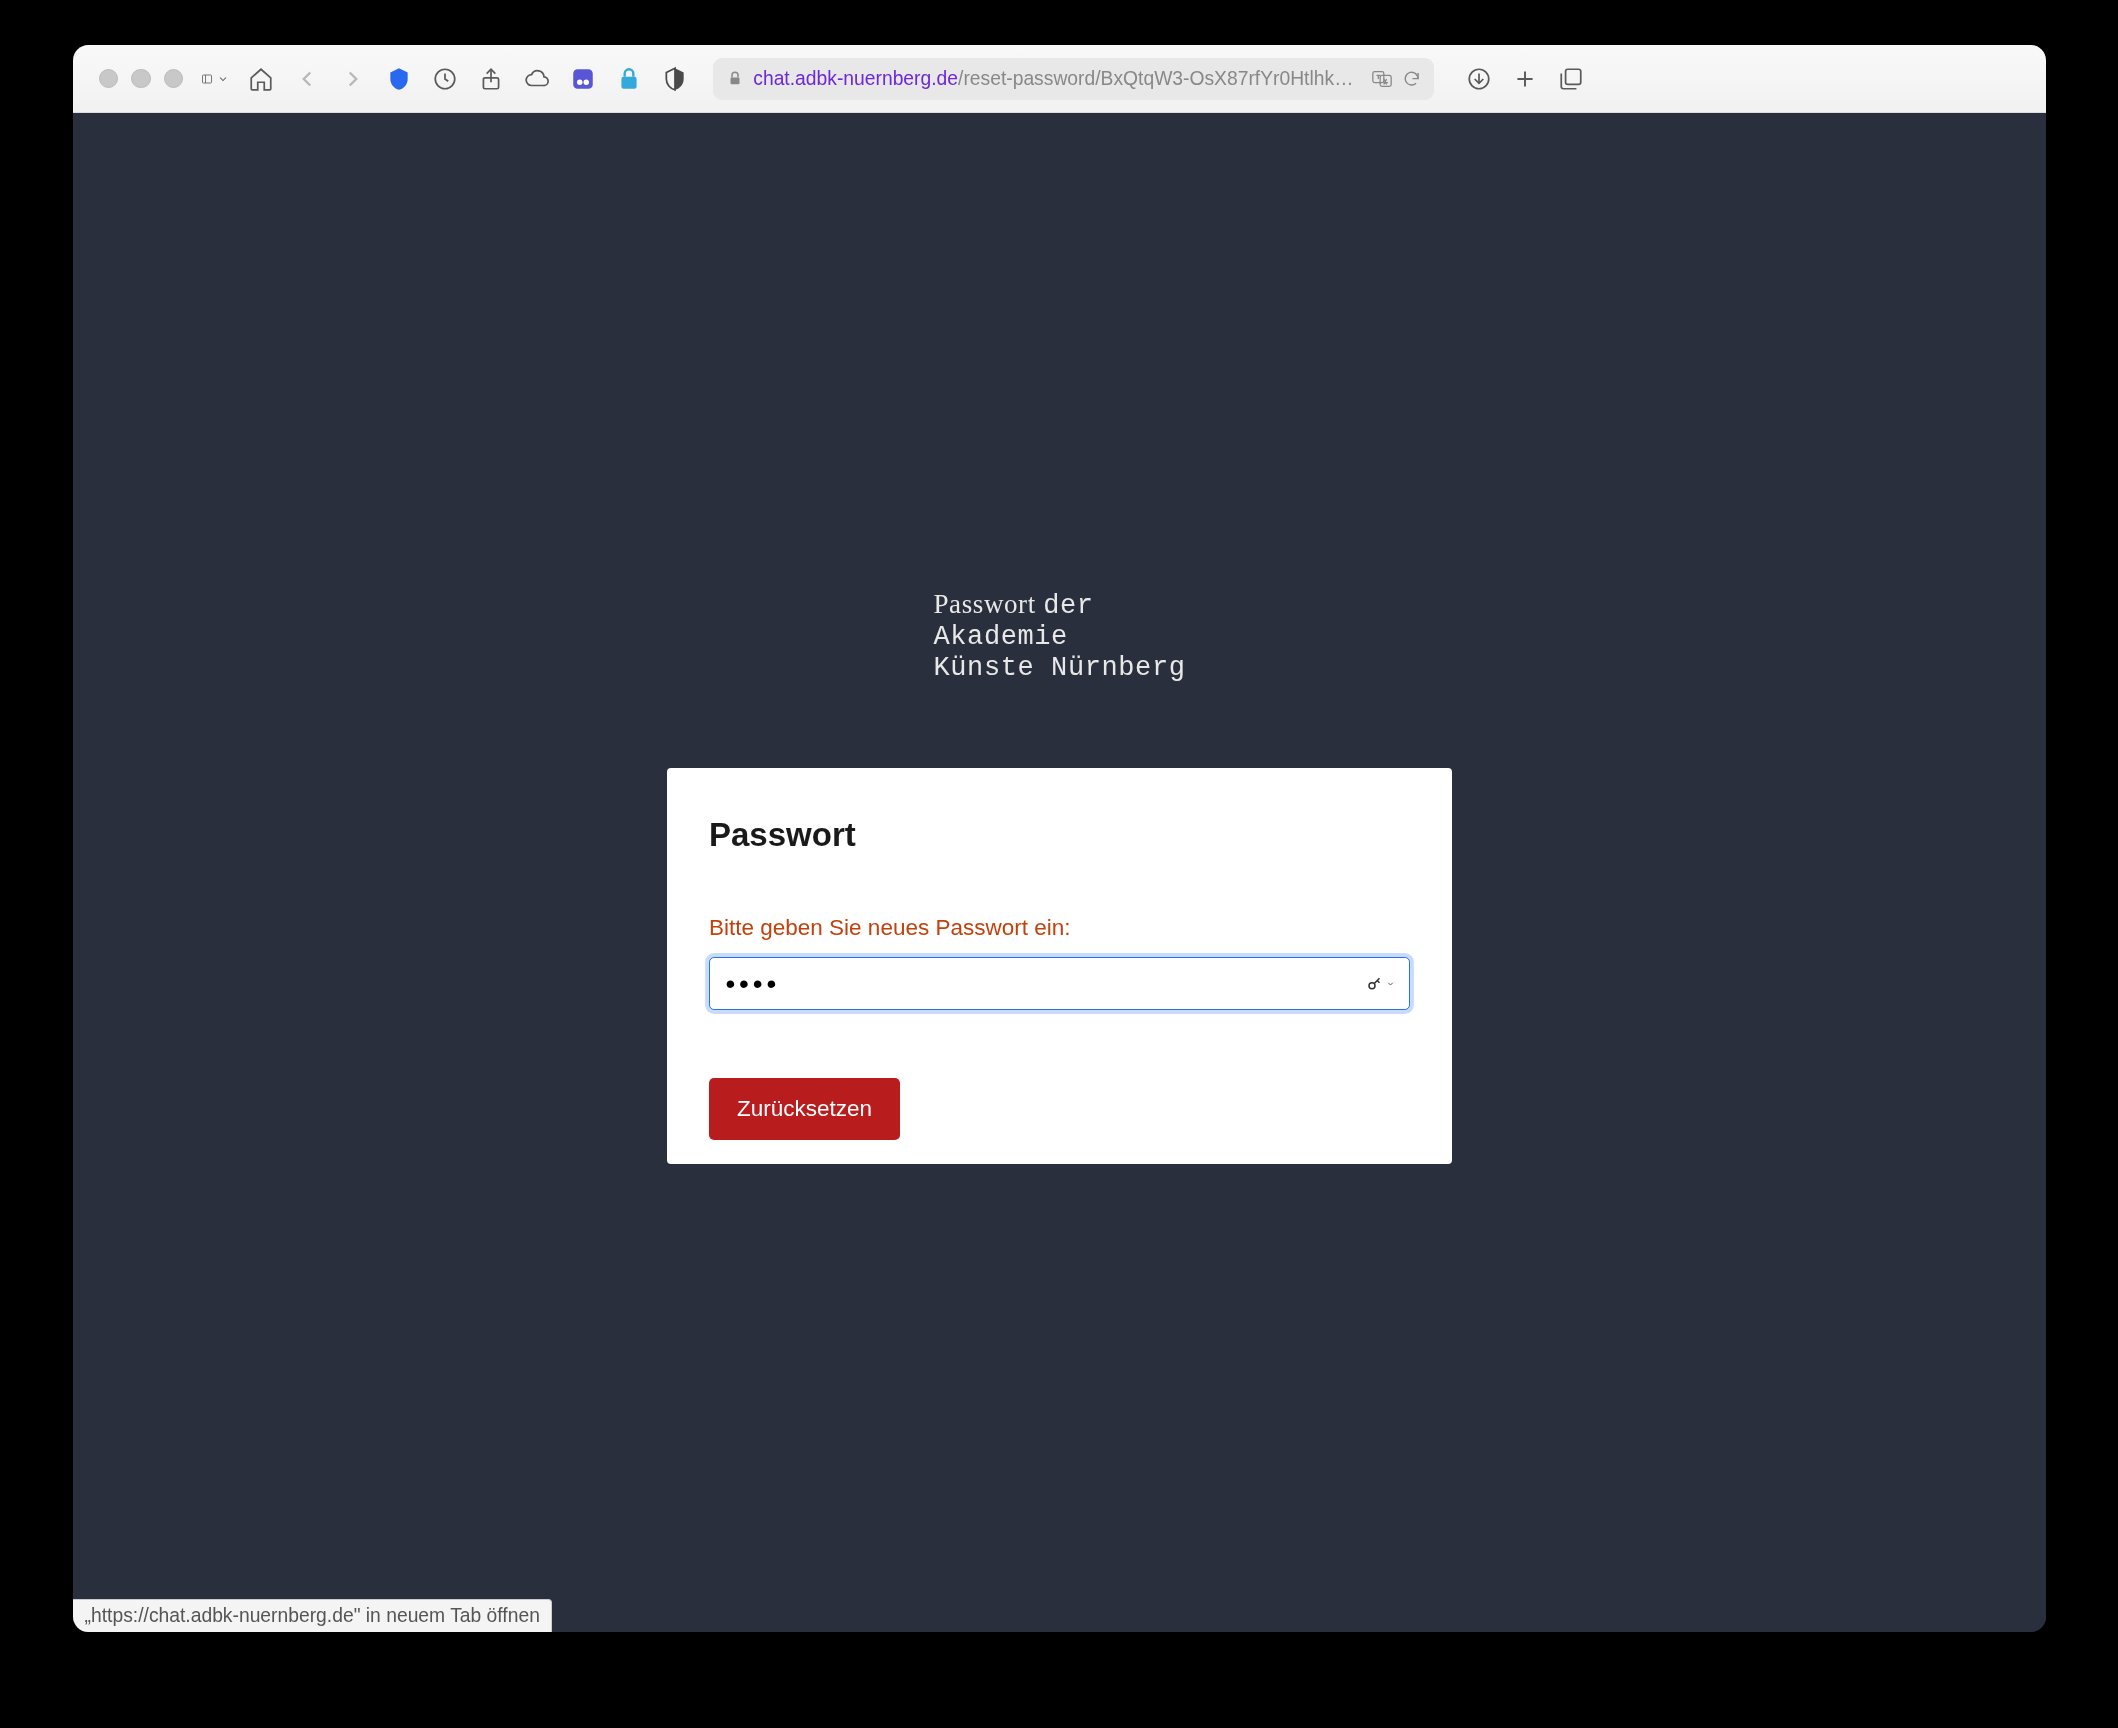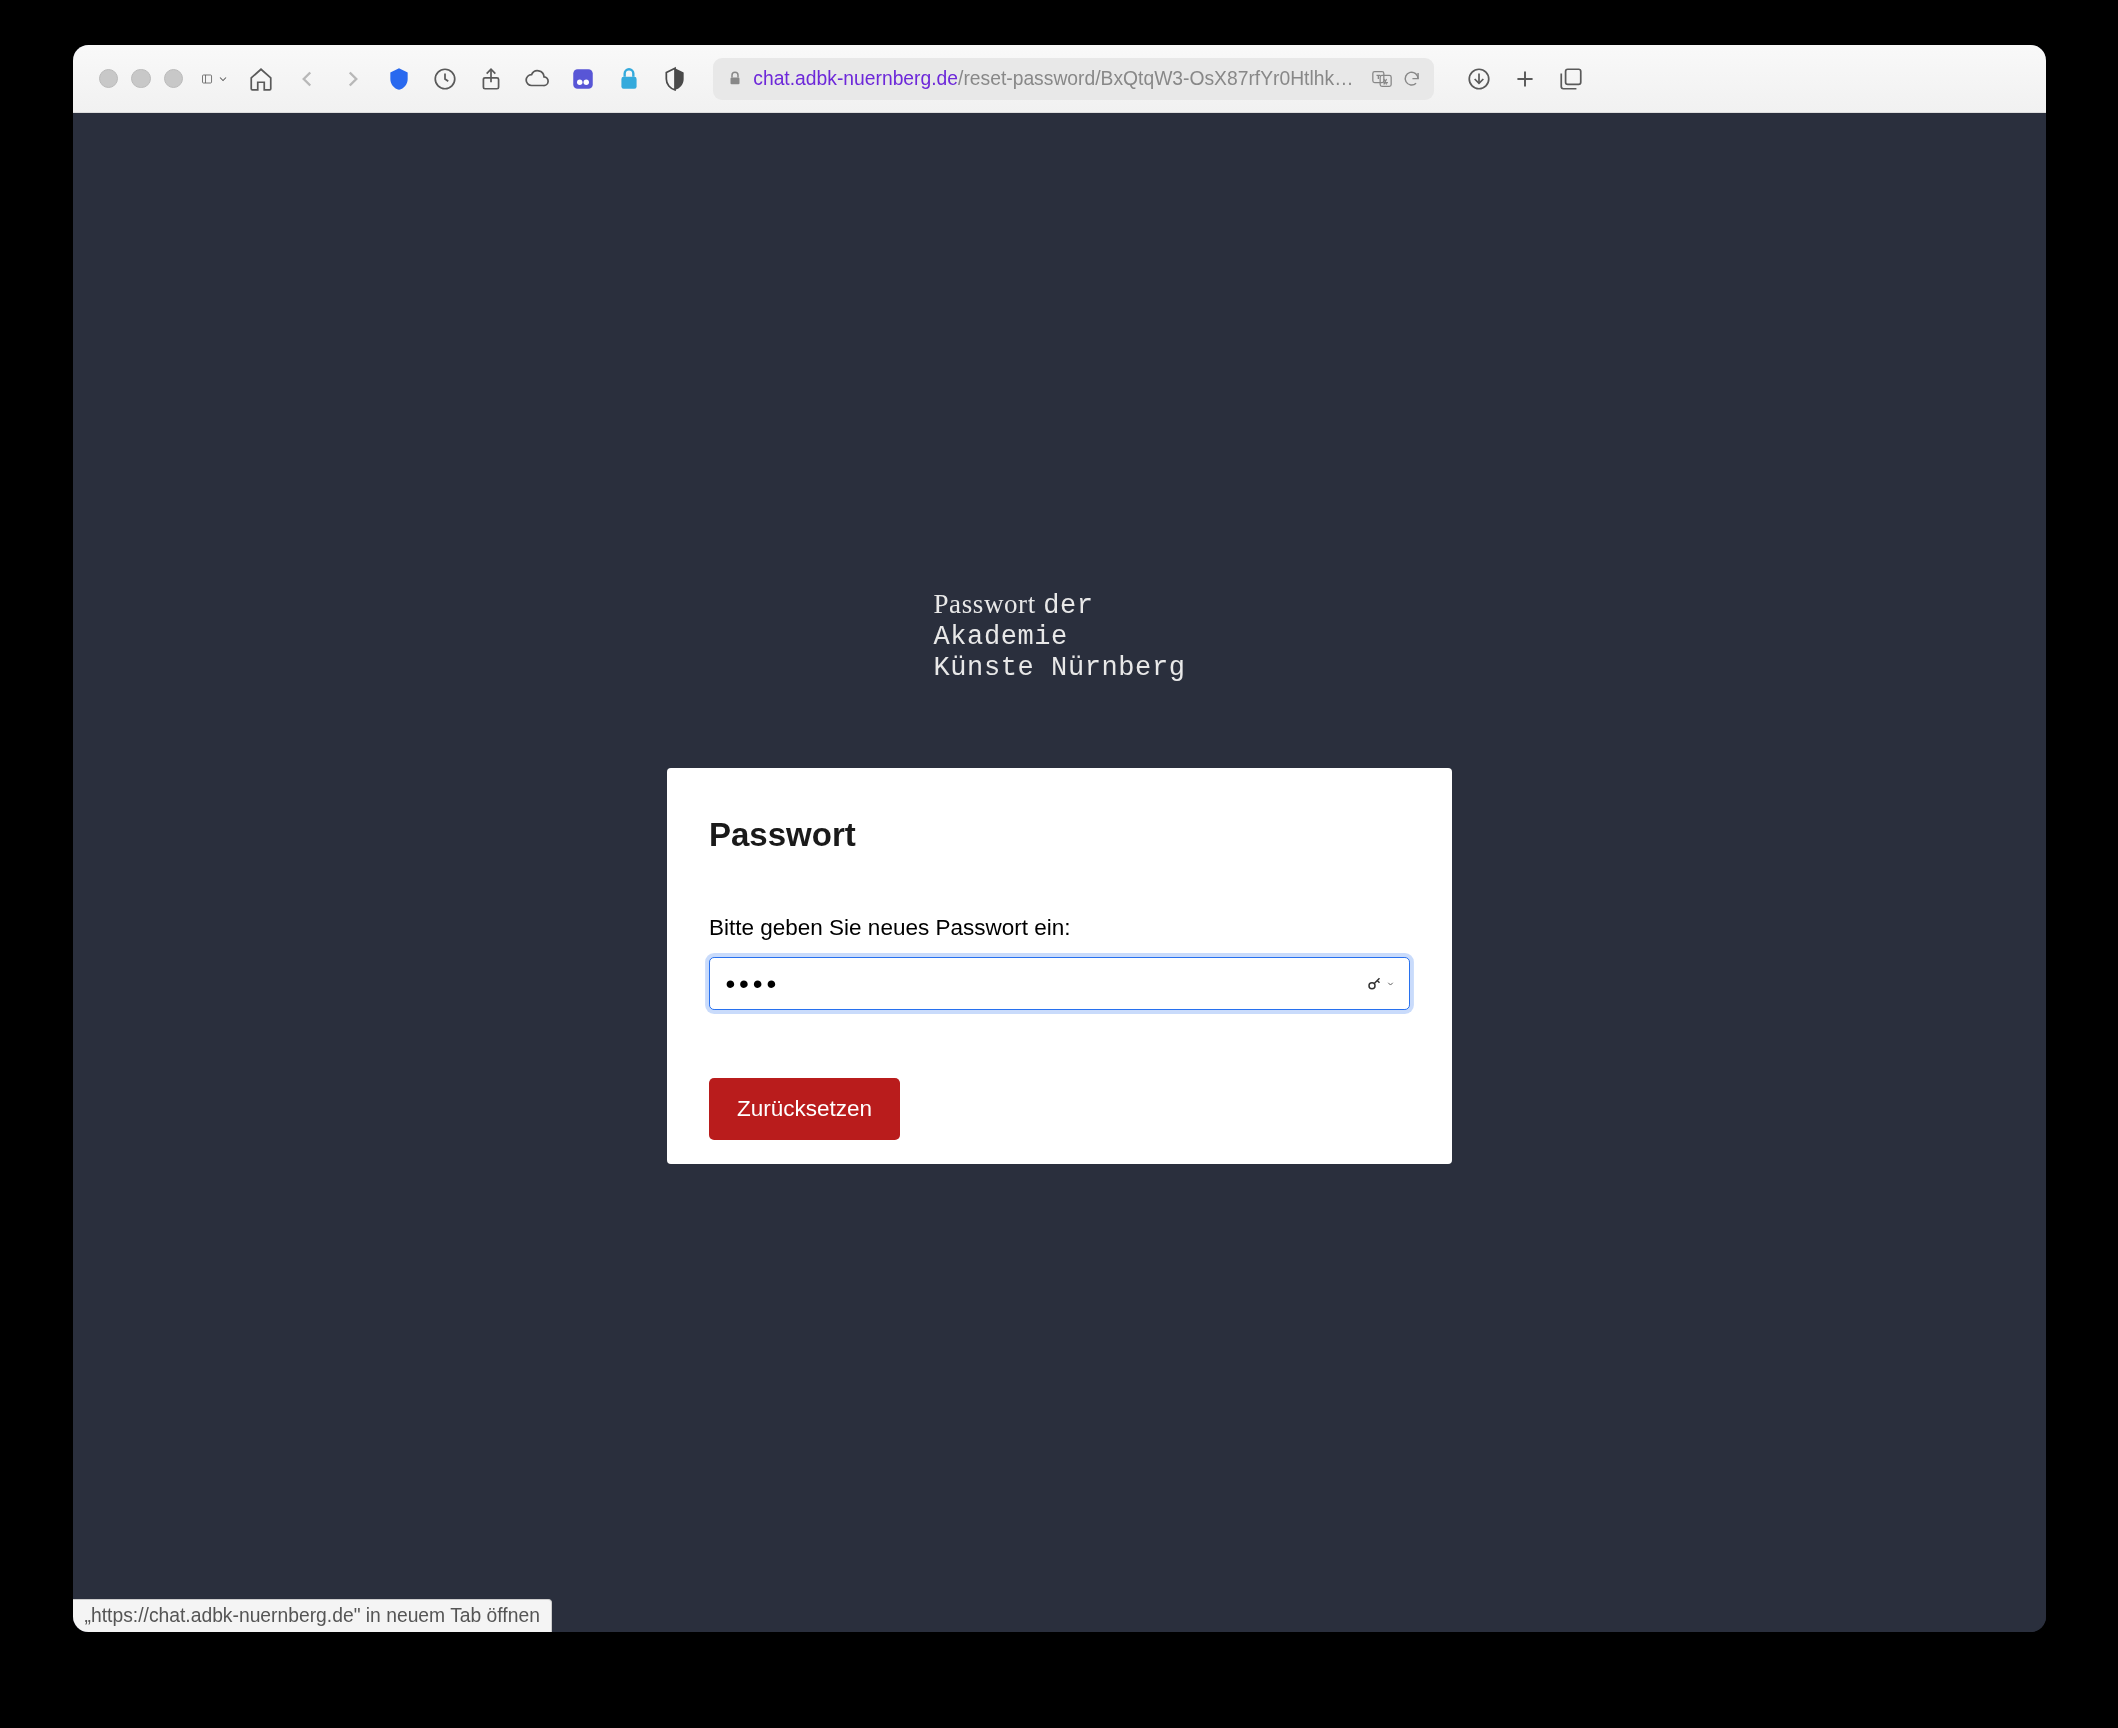--- a/index.html
+++ b/index.html
@@ -153,21 +153,21 @@
 
     .card-title {
       font-size: 33px;
       font-weight: 800;
       color: #1a1a1a;
       margin-bottom: 61px;
     }
 
     .card-label {
       font-size: 22.5px;
-      color: #000000;
+      color: #c2410c;
       margin-bottom: 16px;
     }
 
     .password-field-wrap {
       position: relative;
     }
 
     .password-input {
       width: 100%;
       height: 53px;

